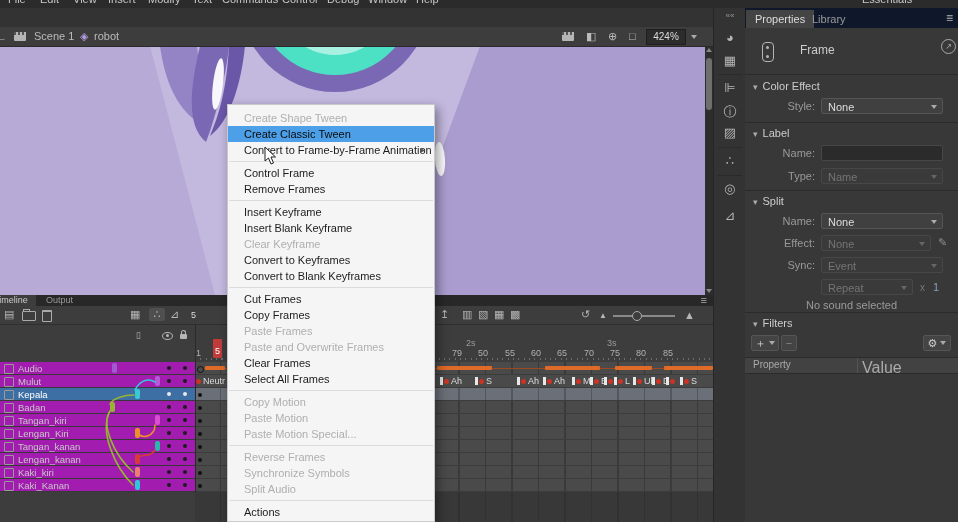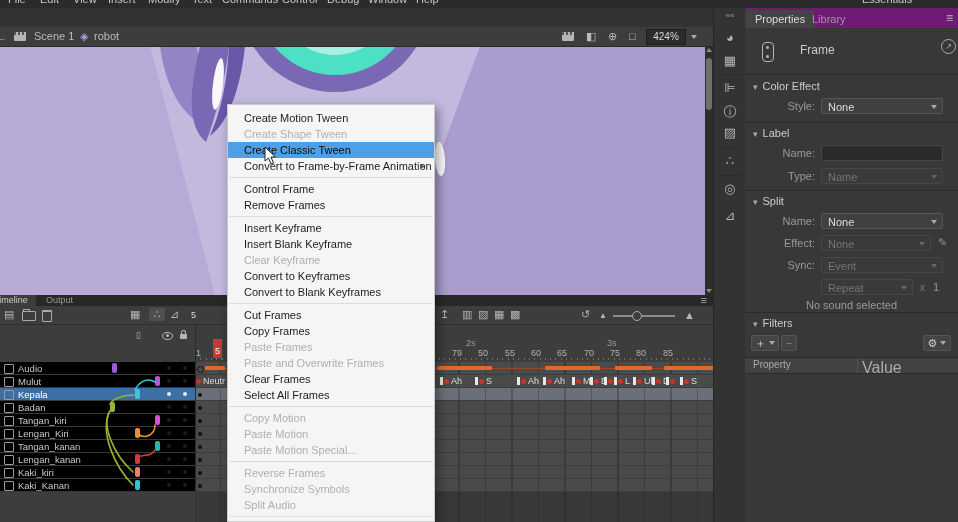--- a/index.html
+++ b/index.html
@@ -34,21 +34,21 @@
   .mi .sub{position:absolute;right:9px;top:0;font-size:10px;color:#555;}
   .msep{height:0;border-top:1px solid #dcdcdc;margin:3px 1px;}
   .cursor{z-index:30;}
   
   .timeline{left:0;top:295px;width:713px;height:227px;background:#3d3d3d;z-index:4;}
   .tl-tabs{position:absolute;left:0;top:0;width:713px;height:11px;background:#282828;}
   .tl-tab{position:absolute;top:0;height:11px;font-size:9px;line-height:11px;padding:0 8px;color:#999;}
   .tl-tab.act{background:#3d3d3d;color:#ccc;}
   .tl-tools{position:absolute;left:0;top:11px;width:713px;height:18px;background:#3d3d3d;border-bottom:1px solid #2e2e2e;}
   .ti{position:absolute;top:2px;font-size:11px;color:#b5b5b5;text-align:center;}
-  .lrow{position:absolute;left:0;width:195px;height:13px;background:#000000;border-bottom:1px solid #383838;box-sizing:border-box;}
+  .lrow{position:absolute;left:0;width:195px;height:13px;background:#a21caf;border-bottom:1px solid #383838;box-sizing:border-box;}
   .lrow.sel{background:#3d6fa5;}
   .lrow .nm{position:absolute;left:18px;top:1px;font-size:9.5px;color:#c8c8c8;}
   .lrow.sel .nm{color:#fff;}
   .pagei{position:absolute;left:4px;top:2px;width:8px;height:8px;border:1px solid #9a9a9a;border-radius:1px;}
   .marker{position:absolute;top:1px;width:5px;height:10px;border-radius:2px;}
   .ldot{position:absolute;top:4px;width:4px;height:4px;border-radius:50%;background:#1d1d1d;}
   .lrow.sel .ldot{background:#e8e8e8;}
   .frow{position:absolute;left:195px;width:518px;height:13px;background:#4a4a4a;border-bottom:1px solid #3c3c3c;box-sizing:border-box;
         background-image:repeating-linear-gradient(90deg,transparent 0px,transparent 25px,rgba(0,0,0,.22) 25px,rgba(0,0,0,.22) 26.5px);}
   .frow.sel{background-color:#6b7078;}
@@ -70,21 +70,21 @@
   .icon-eye{width:9px;height:6px;border:1px solid #b5b5b5;border-radius:50%;position:absolute;}
   .icon-eye:before{content:"";position:absolute;left:2.5px;top:1px;width:3px;height:3px;border-radius:50%;background:#b5b5b5;}
   .icon-lock{width:7px;height:5px;background:#b5b5b5;position:absolute;border-radius:1px;}
   .icon-lock:before{content:"";position:absolute;left:1px;top:-4px;width:3px;height:3px;border:1px solid #b5b5b5;border-bottom:none;border-radius:3px 3px 0 0;}
   
   .dock{left:713px;top:8px;width:32px;height:514px;background:#333;border-left:1px solid #262626;border-right:1px solid #262626;z-index:5;}
   .dk{position:absolute;left:0;width:32px;text-align:center;font-size:13px;color:#b5b5b5;}
   .dksep{position:absolute;left:4px;width:24px;border-top:1px solid #2a2a2a;}
   
   .props{left:745px;top:8px;width:213px;height:514px;background:#383838;z-index:5;}
-  .ptabbar{position:absolute;left:0;top:0;width:213px;height:20px;background:#701a75;}
+  .ptabbar{position:absolute;left:0;top:0;width:213px;height:20px;background:#0f172a;}
   .ptab{position:absolute;top:2px;height:18px;line-height:18px;padding:0 9px;font-size:11px;color:#9a9a9a;}
   .ptab.act{background:#444;color:#ddd;}
   .pdiv{position:absolute;left:0;width:213px;border-top:1px solid #2b2b2b;}
   .sect{position:absolute;left:8px;font-size:11px;color:#ccc;}
   .sect:before{content:"▾";margin-right:5px;font-size:9px;color:#aaa;}
   .plabel{position:absolute;width:66px;text-align:right;font-size:11px;color:#999;}
   .pselect{position:absolute;left:76px;width:122px;height:16px;background:#404040;border:1px solid #555;border-radius:2px;
            font-size:11px;color:#ddd;line-height:16px;padding-left:6px;box-sizing:border-box;}
   .pselect .tri{position:absolute;right:5px;top:6px;}
   .pselect.dis{background:#3a3a3a;border-color:#474747;color:#757575;}
@@ -462,21 +462,20 @@
     <div class="fbtn" style="left:36px;top:327px;width:16px;color:#888">−</div>
     <div class="fbtn" style="left:178px;top:327px;width:28px">⚙ <span class="tri" style="vertical-align:2px"></span></div>
     <div style="position:absolute;left:0;top:349px;width:213px;height:15px;background:#424242;border-top:1px solid #2b2b2b;border-bottom:1px solid #2b2b2b">
       <span style="position:absolute;left:8px;top:1px;font-size:10px;color:#aaa">Property</span>
       <span style="position:absolute;left:117px;top:1px;font-size:16px;color:#aaa">Value</span>
       <span style="position:absolute;left:112px;top:0;height:15px;border-left:1px solid #555"></span>
     </div>
   </div>
 
   <div class="a cmenu">
-    <div class="mi">Create Motion Tween</div>
     <div class="mi d">Create Shape Tween</div>
     <div class="mi hl">Create Classic Tween</div>
     <div class="mi"><span>Convert to Frame-by-Frame Animation</span><span class="sub">▸</span></div>
     <div class="msep"></div>
     <div class="mi">Control Frame</div>
     <div class="mi">Remove Frames</div>
     <div class="msep"></div>
     <div class="mi">Insert Keyframe</div>
     <div class="mi">Insert Blank Keyframe</div>
     <div class="mi d">Clear Keyframe</div>

